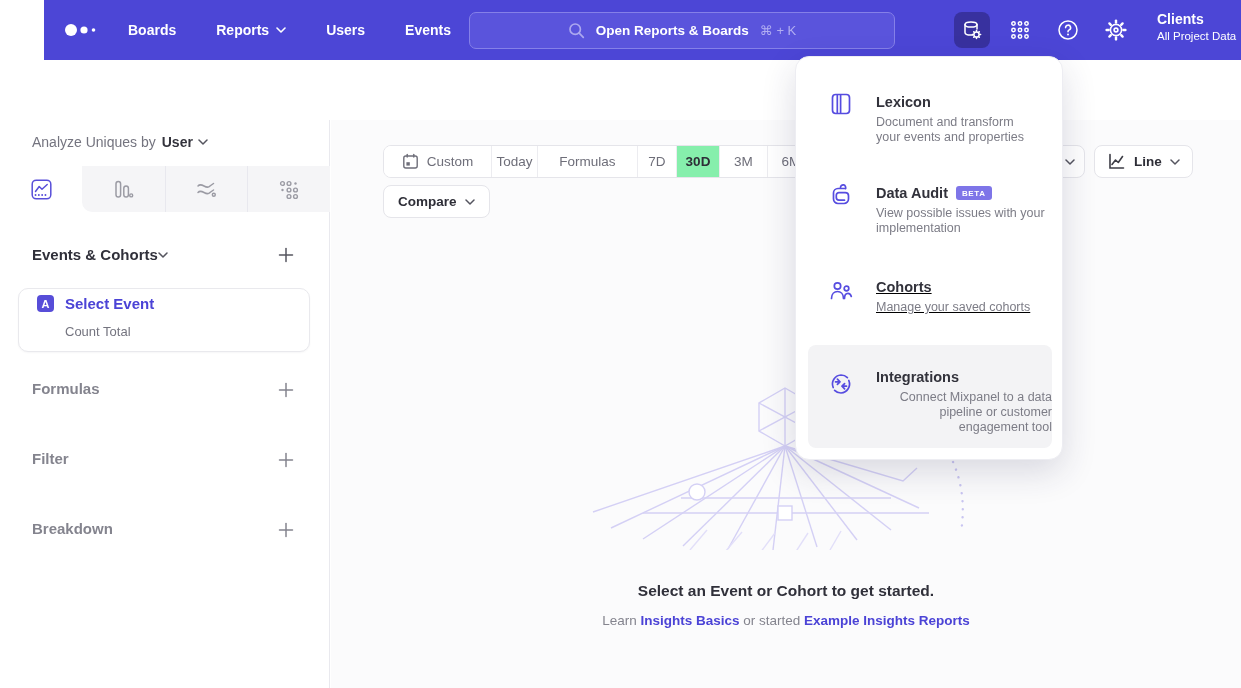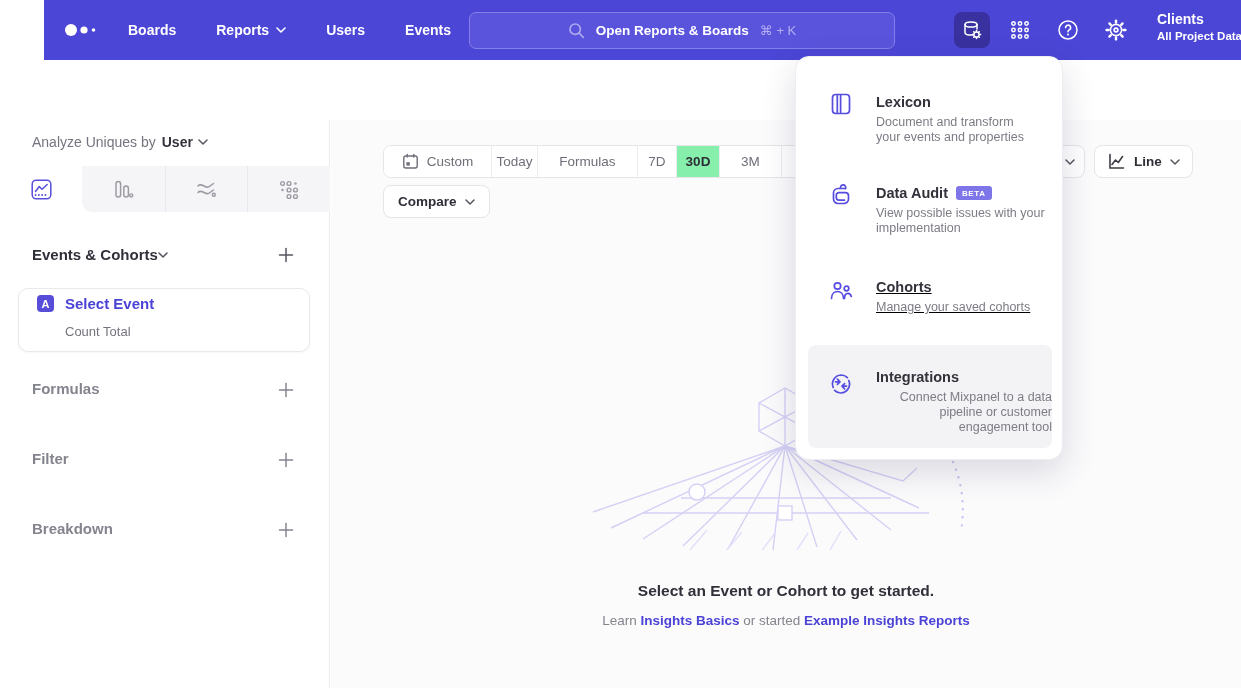--- a/index.html
+++ b/index.html
@@ -13,21 +13,21 @@
   .nav-links { position:absolute; left:84px; top:0; height:60px; display:flex; align-items:center; gap:40px; }
   .nav-link { color:#ffffff; font-size:14px; font-weight:700; display:flex; align-items:center; gap:7px; cursor:pointer; }
   .chev { display:inline-block; }
   .searchbar { position:absolute; left:425px; top:12px; width:426px; height:37px; background:#5a54dc; border:1px solid #8580e8; border-radius:7px; display:flex; align-items:center; justify-content:center; gap:11px; cursor:pointer; }
   .searchbar .ph { color:#ffffff; font-size:13.5px; font-weight:700; }
   .searchbar .sc { color:#b2aef2; font-size:13px; font-weight:400; }
   .nav-iconbtn { position:absolute; top:12px; width:36px; height:36px; border-radius:8px; display:flex; align-items:center; justify-content:center; cursor:pointer; color:#ffffff; }
   .nav-iconbtn.active { background:#38319f; }
   .clients { position:absolute; left:1113px; top:10px; cursor:pointer; }
   .clients .t1 { color:#ffffff; font-size:14px; font-weight:700; line-height:19px; }
-  .clients .t2 { color:#ffffff; font-size:11.5px; font-weight:700; line-height:15px; }
+  .clients .t2 { color:#ffffff; font-size:11.5px; font-weight:400; line-height:15px; }
   .clients-chev { position:absolute; left:1205px; top:26px; color:#cfccf5; }
 
   
   .rheader { position:absolute; left:0; top:60px; width:1241px; height:60px; background:#ffffff; }
   .rtitle { position:absolute; left:40px; top:80px; font-size:17px; font-weight:700; color:#2e2e36; cursor:text; }
   .rdesc { position:absolute; left:120px; top:83px; font-size:14px; color:#9b9ba5; cursor:text; }
   .hicon { position:absolute; top:75px; width:26px; height:26px; display:flex; align-items:center; justify-content:center; color:#3c3c45; cursor:pointer; border-radius:6px; }
   .hdivider { position:absolute; left:1150px; top:73px; width:1px; height:29px; background:#e7e7ec; }
   .savebtn { position:absolute; left:1166px; top:72px; width:52px; height:31px; background:#b7b2ef; border:none; border-radius:7px; color:#ffffff; font-size:14px; font-weight:700; font-family:"Liberation Sans",sans-serif; cursor:default; }
 
@@ -318,21 +318,21 @@
       </div>
     <div class="seg" style="width:100px;">
         <span>Formulas</span>
       </div>
     <div class="seg" style="width:39px;">
         <span>7D</span>
       </div>
     <div class="seg sel" style="width:43px;">
         <span>30D</span>
       </div>
-    <div class="seg" style="width:62px;justify-content:center;">
+    <div class="seg" style="width:48px;justify-content:center;">
         <span>3M</span>
       </div>
     <div class="seg" style="width:46px;">
         <span>6M</span>
       </div>
   </div>
 
   <div class="compare">
     <span>Compare</span>
     <svg width="10" height="6" viewBox="0 0 10 6">

